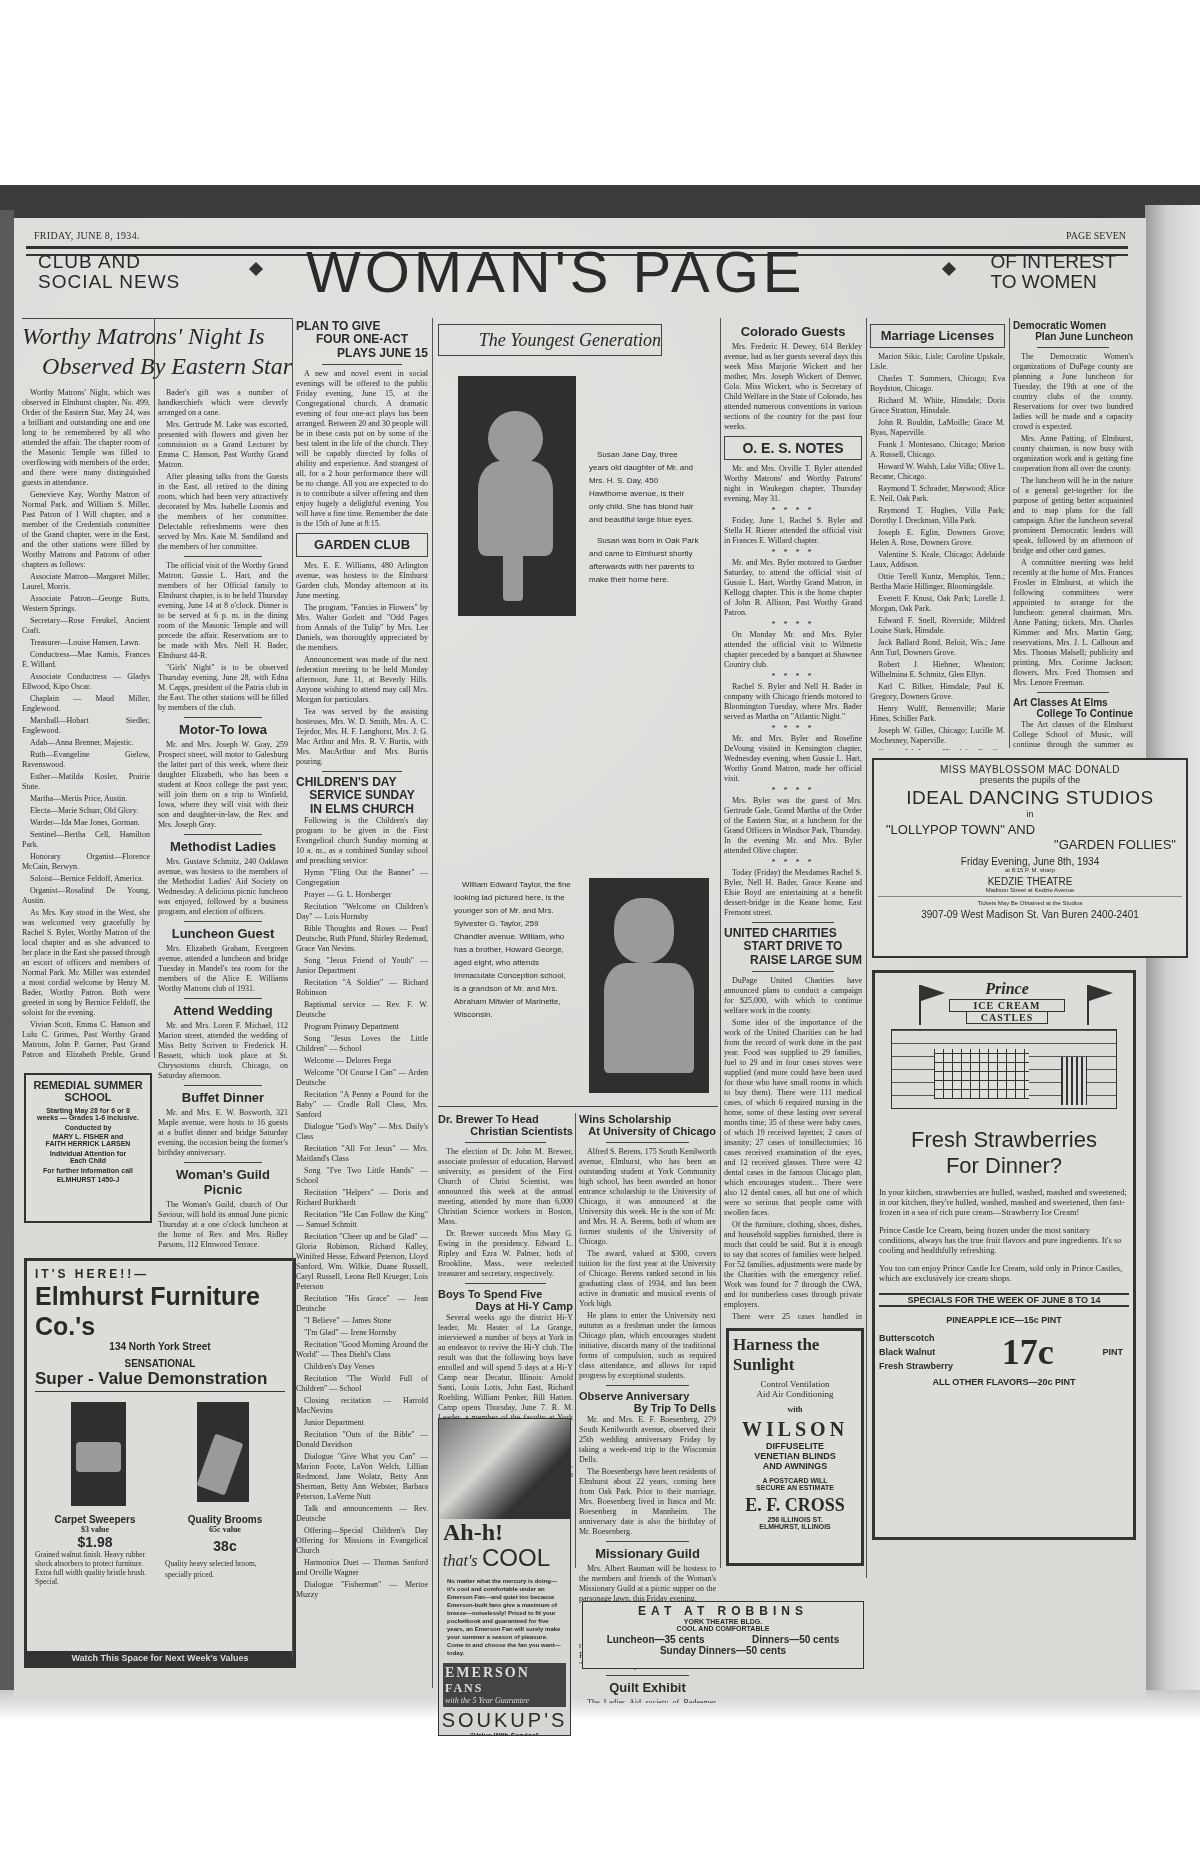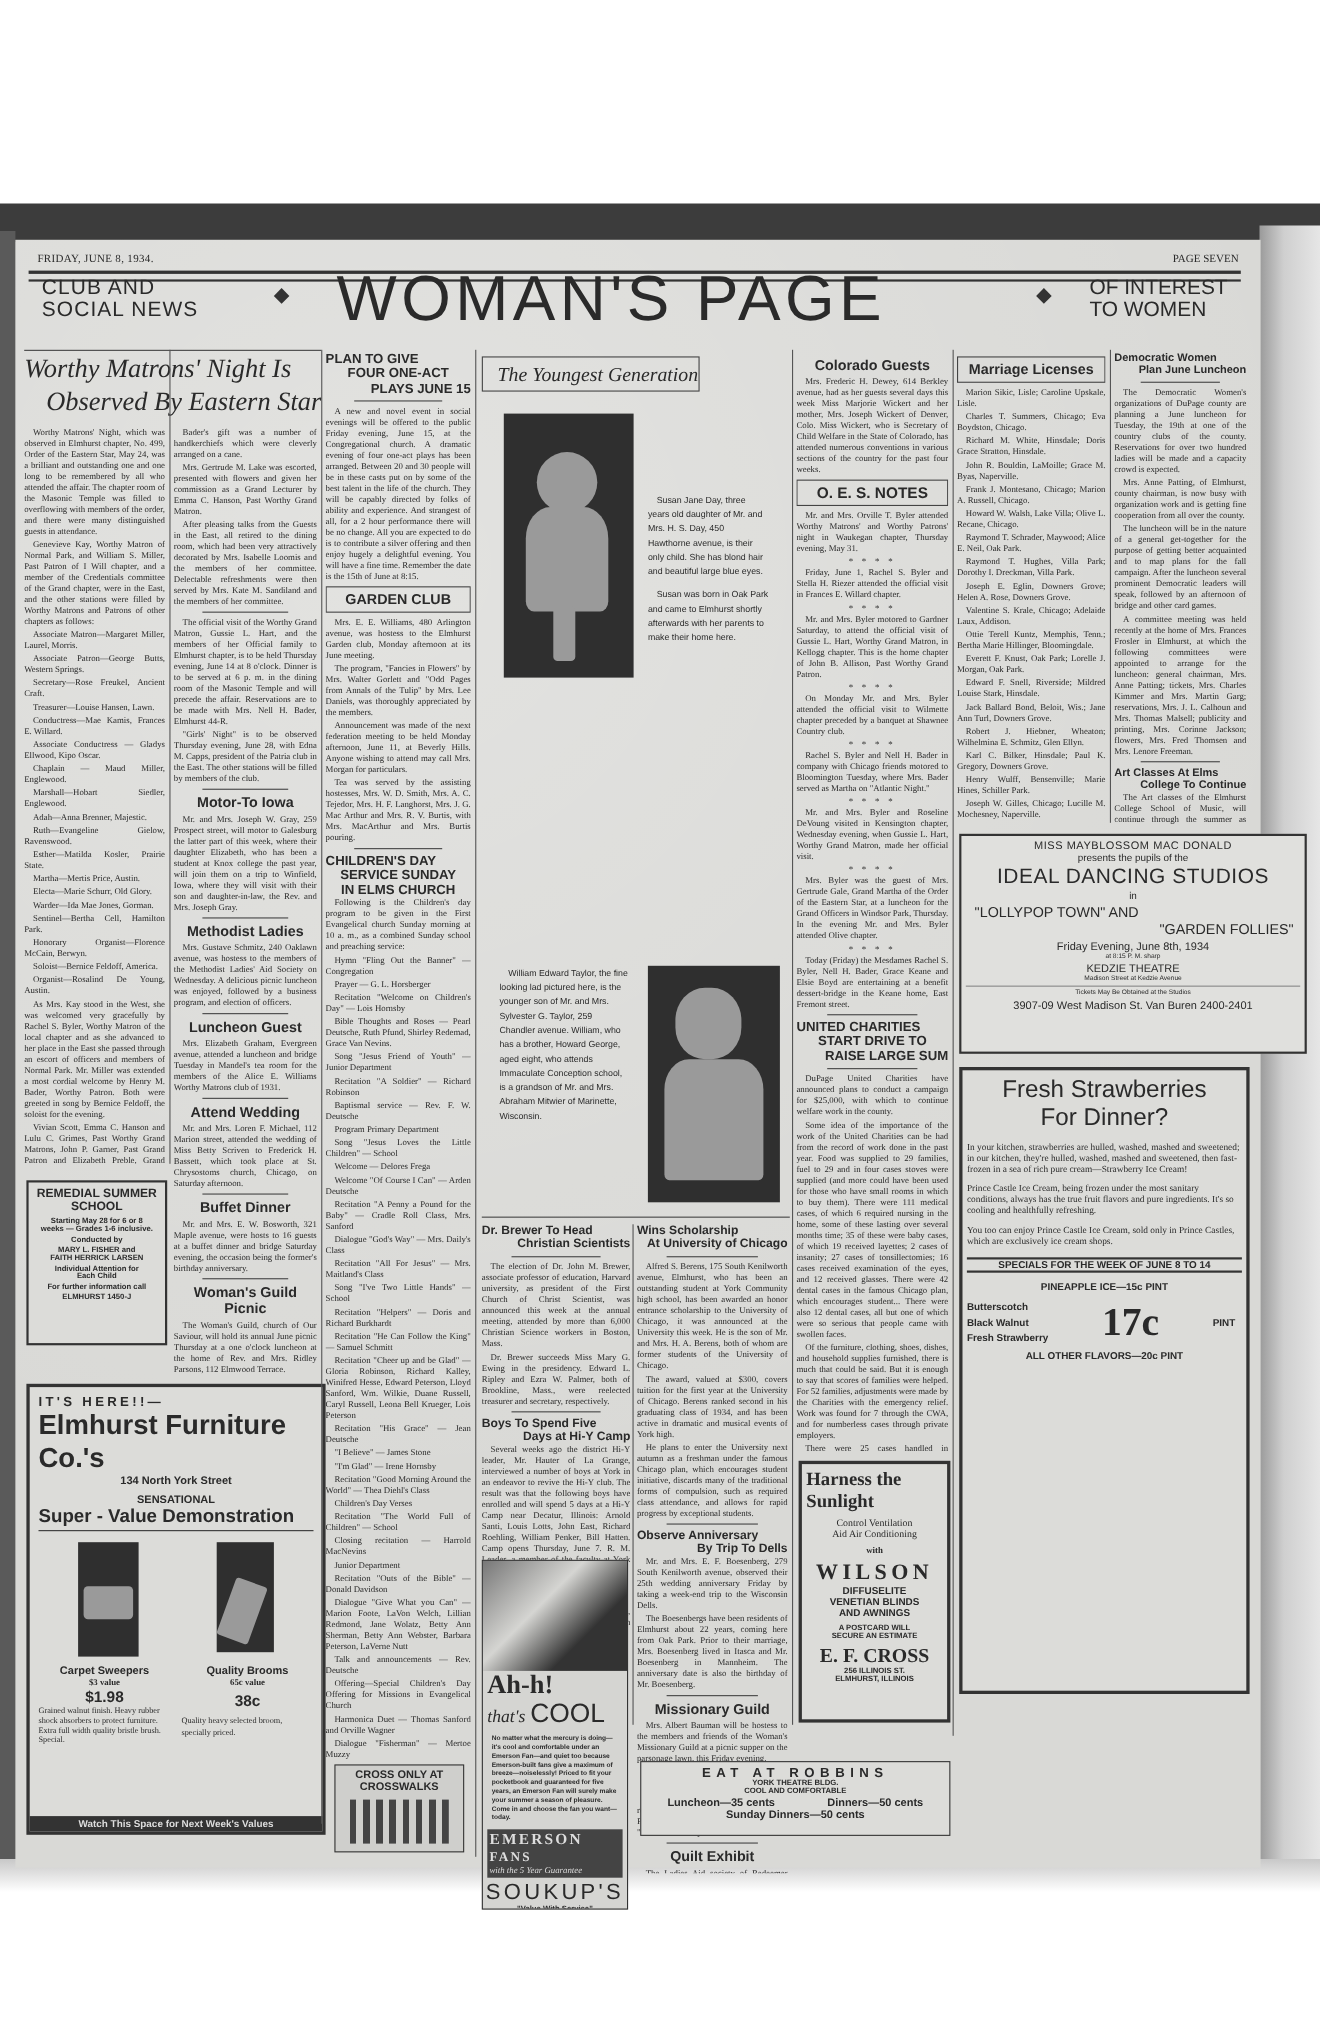--- a/index.html
+++ b/index.html
@@ -230,29 +230,24 @@
       <p>Recitation "Outs of the Bible" — Donald Davidson</p>
       <p>Dialogue "Give What you Can" — Marion Foote, LaVon Welch, Lillian Redmond, Jane Wolatz, Betty Ann Sherman, Betty Ann Webster, Barbara Peterson, LaVerne Nutt</p>
       <p>Talk and announcements — Rev. Deutsche</p>
       <p>Offering—Special Children's Day Offering for Missions in Evangelical Church</p>
       <p>Harmonica Duet — Thomas Sanford and Orville Wagner</p>
       <p>Dialogue "Fisherman" — Mertoe Muzzy</p>
 
     </div>
   </div>
 
-  <div class="ad" style="left:290px;top:1386px;width:118px;height:80px;border-width:1px;background:#cfcfcc;">
-    <div style="font-weight:700;font-size:10px;margin-top:3px;">CROSS ONLY AT</div>
-    <div style="font-weight:700;font-size:10px;">CROSSWALKS</div>
-    <div style="margin:6px auto 0;width:90px;height:40px;background:repeating-linear-gradient(90deg,#444 0 6px,#cfcfcc 6px 12px);"></div>
-  </div>
 
   <div class="vrule" style="left:418px;height:1370px;"></div>
 
-  <div style="position:absolute;left:424px;top:106px;width:198px;height:32px;border:1px solid #444;text-align:center;padding-left:13px;">
+  <div style="position:absolute;left:424px;top:106px;width:224px;height:32px;border:1px solid #444;text-align:right;padding-left:13px;">
     <span style="font-family:'Liberation Serif',serif;font-style:italic;font-size:18px;line-height:30px;">The Youngest Generation</span>
   </div>
   <div class="photo" style="position:absolute;left:444px;top:158px;width:118px;height:240px;">
     <div class="fig" style="left:30px;top:35px;width:55px;height:55px;border-radius:50%;"></div>
     <div class="fig" style="left:20px;top:85px;width:75px;height:95px;border-radius:30% 30% 10% 10%;"></div>
     <div class="fig" style="left:45px;top:175px;width:20px;height:50px;border-radius:4px;"></div>
   </div>
   <div class="caption-sans" style="position:absolute;left:575px;top:230px;width:110px;">
     <p style="text-indent:8px;margin-bottom:8px;">Susan Jane Day, three years old daughter of Mr. and Mrs. H. S. Day, 450 Hawthorne avenue, is their only child. She has blond hair and beautiful large blue eyes.</p>
     <p style="text-indent:8px;">Susan was born in Oak Park and came to Elmhurst shortly afterwards with her parents to make their home here.</p>
@@ -438,20 +433,34 @@
     <div style="font-size:13px;text-align:right;padding-right:6px;">"GARDEN FOLLIES"</div>
     <div style="font-size:10px;margin-top:4px;">Friday Evening, June 8th, 1934</div>
     <div style="font-size:6px;">at 8:15 P. M. sharp</div>
     <div style="font-size:10px;margin-top:3px;">KEDZIE THEATRE</div>
     <div style="font-size:6px;border-bottom:1px solid #888;padding-bottom:3px;">Madison Street at Kedzie Avenue</div>
     <div style="font-size:6px;margin-top:3px;">Tickets May Be Obtained at the Studios</div>
     <div style="font-size:10px;margin-top:3px;">3907-09 West Madison St. Van Buren 2400-2401</div>
   </div>
 
   <div class="ad" style="left:858px;top:752px;width:264px;height:570px;border-width:3px;padding:4px;">
+    <div style="position:relative;height:150px;">
+      <div style="position:absolute;left:40px;top:8px;width:2px;height:40px;background:#333;"></div>
+      <div style="position:absolute;left:42px;top:8px;width:0;height:0;border-left:24px solid #333;border-top:8px solid transparent;border-bottom:8px solid transparent;"></div>
+      <div style="position:absolute;right:40px;top:8px;width:2px;height:40px;background:#333;"></div>
+      <div style="position:absolute;right:16px;top:8px;width:0;height:0;border-left:24px solid #333;border-top:8px solid transparent;border-bottom:8px solid transparent;"></div>
+      <div style="position:absolute;left:70px;top:4px;width:116px;text-align:center;font-family:'Liberation Serif',serif;font-weight:700;">
+        <div style="font-size:16px;font-style:italic;line-height:16px;">Prince</div>
+        <div style="font-size:10px;letter-spacing:1px;border:1px solid #333;margin-top:2px;">ICE CREAM</div>
+        <div style="font-size:10px;letter-spacing:1px;border:1px solid #333;border-top:none;width:70%;margin:0 auto;">CASTLES</div>
+      </div>
+      <div style="position:absolute;left:12px;right:12px;top:52px;height:80px;border:1px solid #333;background:repeating-linear-gradient(0deg,#dcdcd9 0 12px,#555 12px 13px),#dcdcd9;"></div>
+      <div style="position:absolute;left:55px;top:72px;width:95px;height:50px;background:repeating-linear-gradient(90deg,#333 0 1px,transparent 1px 9px),repeating-linear-gradient(0deg,#333 0 1px,#e0e0dd 1px 9px);"></div>
+      <div style="position:absolute;left:182px;top:80px;width:26px;height:48px;background:repeating-linear-gradient(90deg,#333 0 2px,#dcdcd9 2px 5px);"></div>
+    </div>
     <div style="font-size:22px;line-height:26px;">Fresh Strawberries</div>
     <div style="font-size:22px;line-height:26px;">For Dinner?</div>
     <div style="font-family:'Liberation Serif',serif;font-size:8.5px;line-height:10px;text-align:left;margin-top:8px;">In your kitchen, strawberries are hulled, washed, mashed and sweetened; in our kitchen, they're hulled, washed, mashed and sweetened, then fast-frozen in a sea of rich pure cream—Strawberry Ice Cream!</div>
     <div style="font-family:'Liberation Serif',serif;font-size:8.5px;line-height:10px;text-align:left;margin-top:8px;">Prince Castle Ice Cream, being frozen under the most sanitary conditions, always has the true fruit flavors and pure ingredients. It's so cooling and healthfully refreshing.</div>
     <div style="font-family:'Liberation Serif',serif;font-size:8.5px;line-height:10px;text-align:left;margin-top:8px;">You too can enjoy Prince Castle Ice Cream, sold only in Prince Castles, which are exclusively ice cream shops.</div>
     <div style="border-top:2px solid #333;border-bottom:2px solid #333;font-size:9px;font-weight:700;margin-top:10px;pad
 ding:3px 0;">SPECIALS FOR THE WEEK OF JUNE 8 TO 14</div>
     <div style="font-size:9px;font-weight:700;margin-top:8px;">PINEAPPLE ICE—15c PINT</div>
     <div style="display:flex;align-items:center;justify-content:space-between;margin-top:6px;">
       <div style="text-align:left;font-size:9px;font-weight:700;line-height:14px;">

